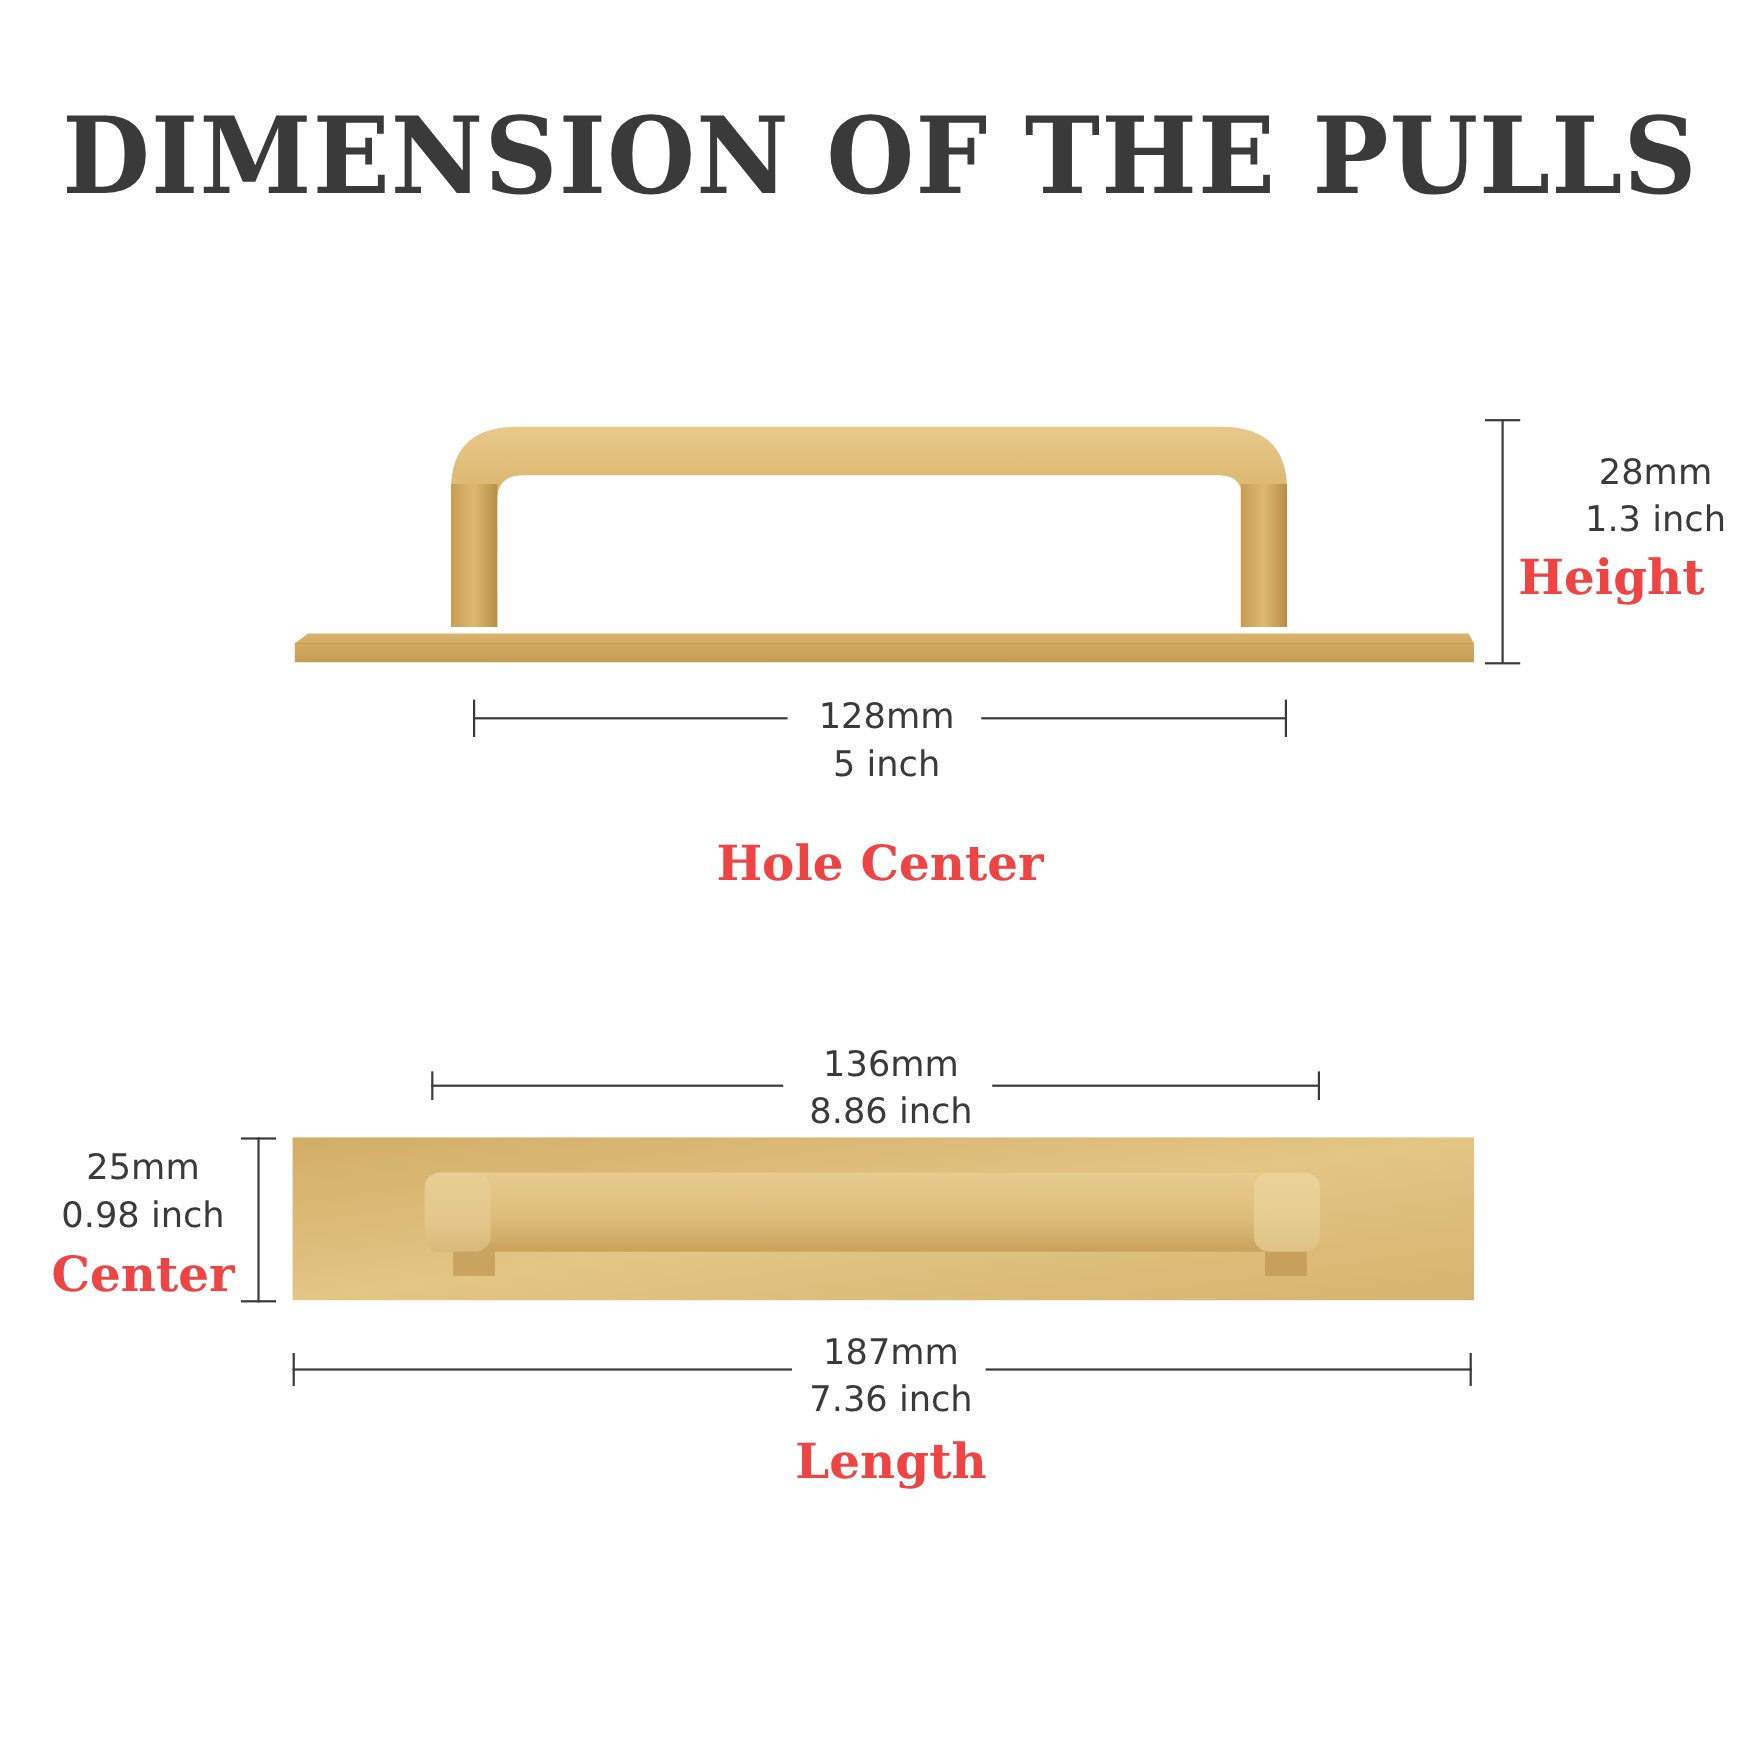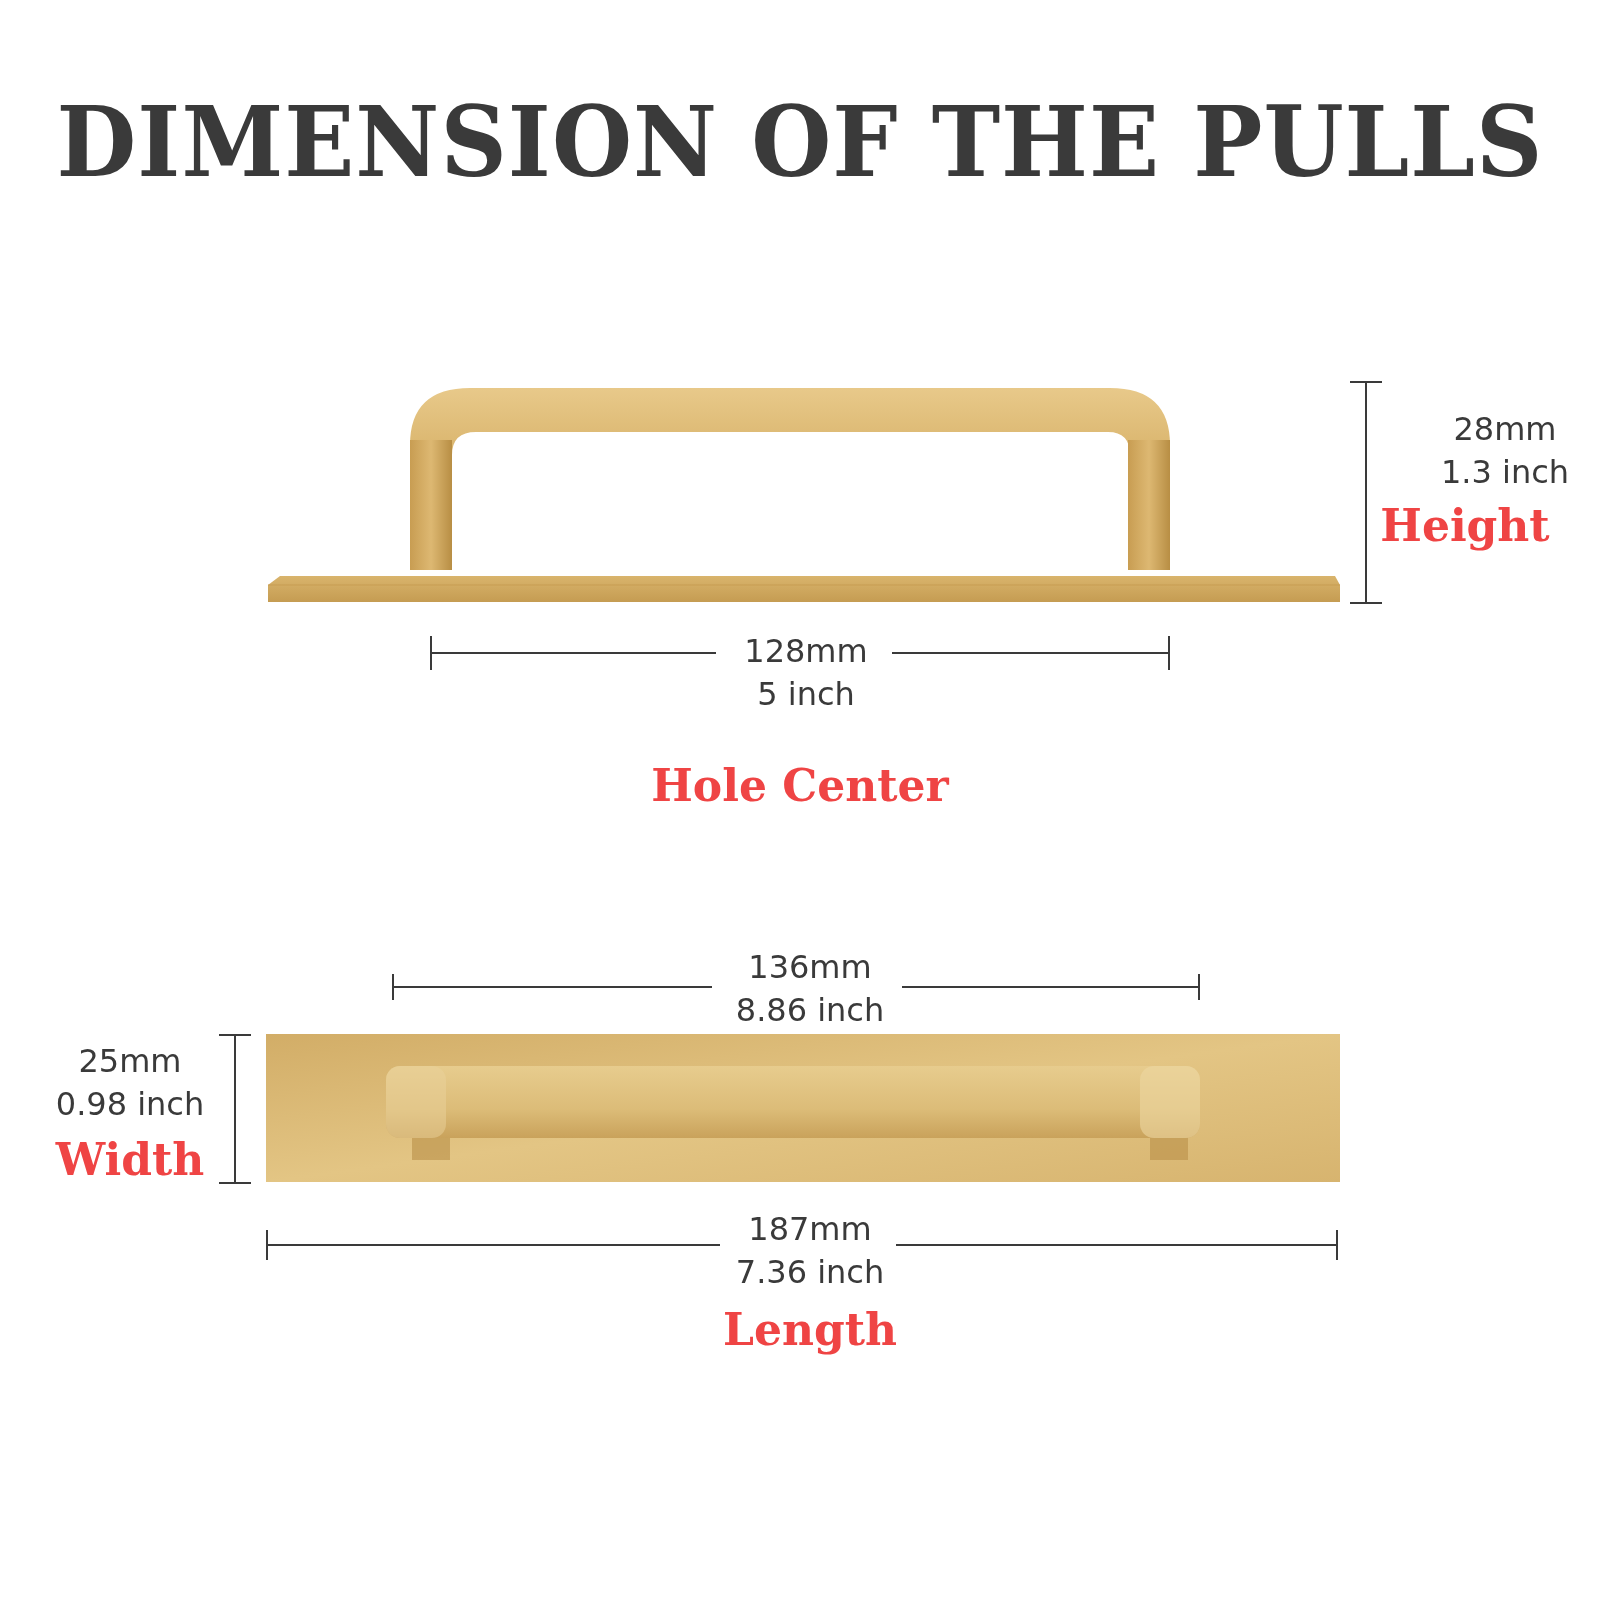--- a/index.html
+++ b/index.html
@@ -90,21 +90,21 @@
   <div>8.86 inch</div>
 </div>
 
 <div class="vline" style="left:234px; top:1034px; height:150px;"></div>
 <div class="hline" style="left:219px; top:1034px; width:32px;"></div>
 <div class="hline" style="left:219px; top:1182px; width:32px;"></div>
 <div class="dim" style="left:40px; top:1040px; width:180px;text-align:center;">
   <div>25mm</div>
   <div>0.98 inch</div>
 </div>
-<div class="lbl" style="left:40px; top:1134px; width:180px;">Width</div>
+<div class="lbl" style="left:40px; top:1134px; width:180px;">Center</div>
 
 <div class="hline" style="left:266px; top:1244px; width:454px;"></div>
 <div class="hline" style="left:896px; top:1244px; width:442px;"></div>
 <div class="vline" style="left:266px; top:1230px; height:30px;"></div>
 <div class="vline" style="left:1336px; top:1230px; height:30px;"></div>
 <div class="dim" style="left:700px; top:1208px; width:220px;">
   <div>187mm</div>
   <div>7.36 inch</div>
 </div>
 <div class="lbl" style="left:610px; top:1304px; width:400px;">Length</div>

